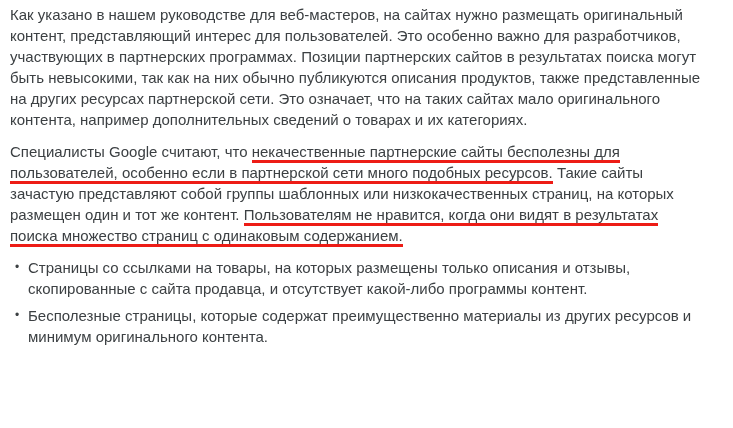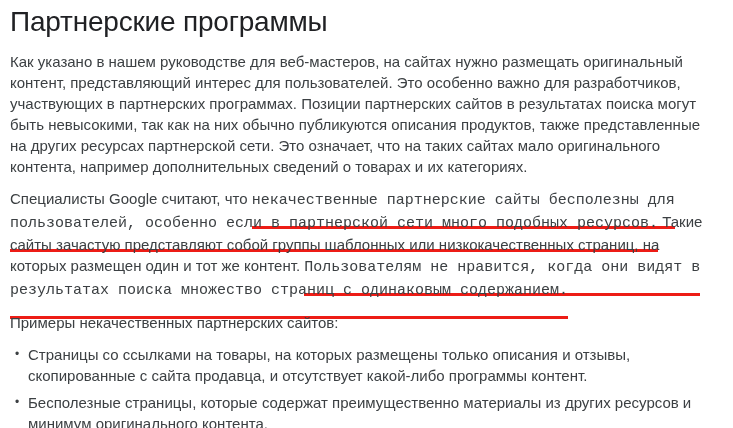--- a/index.html
+++ b/index.html
@@ -30,22 +30,21 @@
   }
   p.para{
     margin:0 12px 11px 0;
     font-size:15px;
     line-height:21px;
     color:var(--body-text);
   }
   p.para span{box-decoration-break:slice;}
   .redline{
     border-bottom:3px solid var(--annotation-red);
-    padding-bottom:17px;
-    font-family:Liberation Mono, monospace;
+    padding-bottom:0px;
   }
   ul.examples{
     list-style:none;
     margin:0;
     padding:0;
   }
   ul.examples li{
     display:flex;
     margin:0 0 6px 0;
     font-size:15px;
@@ -58,26 +57,24 @@
     font-size:12px;
     line-height:21px;
     color:var(--body-text);
   }
   .li-text{flex:1 1 auto;}
 </style>
 </head>
 <body>
 
 <div class="page">
-  <h1 class="page-title">Партнерские программы</h1>
 
   <div>
       <p class="para"><span>Как указано в нашем руководстве для веб-мастеров, на сайтах нужно размещать оригинальный контент, представляющий интерес для пользователей. Это особенно важно для разработчиков, участвующих в партнерских программах. Позиции партнерских сайтов в результатах поиска могут быть невысокими, так как на них обычно публикуются описания продуктов, также представленные на других ресурсах партнерской сети. Это означает, что на таких сайтах мало оригинального контента, например дополнительных сведений о товарах и их категориях.</span></p>
       <p class="para"><span>Специалисты Google считают, что </span><span class="redline">некачественные партнерские сайты бесполезны для пользователей, особенно если в партнерской сети много подобных ресурсов.</span><span> Такие сайты зачастую представляют собой группы шаблонных или низкокачественных страниц, на которых размещен один и тот же контент. </span><span class="redline">Пользователям не нравится, когда они видят в результатах поиска множество страниц с одинаковым содержанием.</span></p>
-      <p class="para"><span>Примеры некачественных партнерских сайтов:</span></p>
     </div>
 
   <ul class="examples">
       <li>
         <span class="bullet">•</span>
         <span class="li-text">Страницы со ссылками на товары, на которых размещены только описания и отзывы, скопированные с сайта продавца, и отсутствует какой-либо программы контент.</span>
       </li>
       <li>
         <span class="bullet">•</span>
         <span class="li-text">Бесполезные страницы, которые содержат преимущественно материалы из других ресурсов и минимум оригинального контента.</span>

